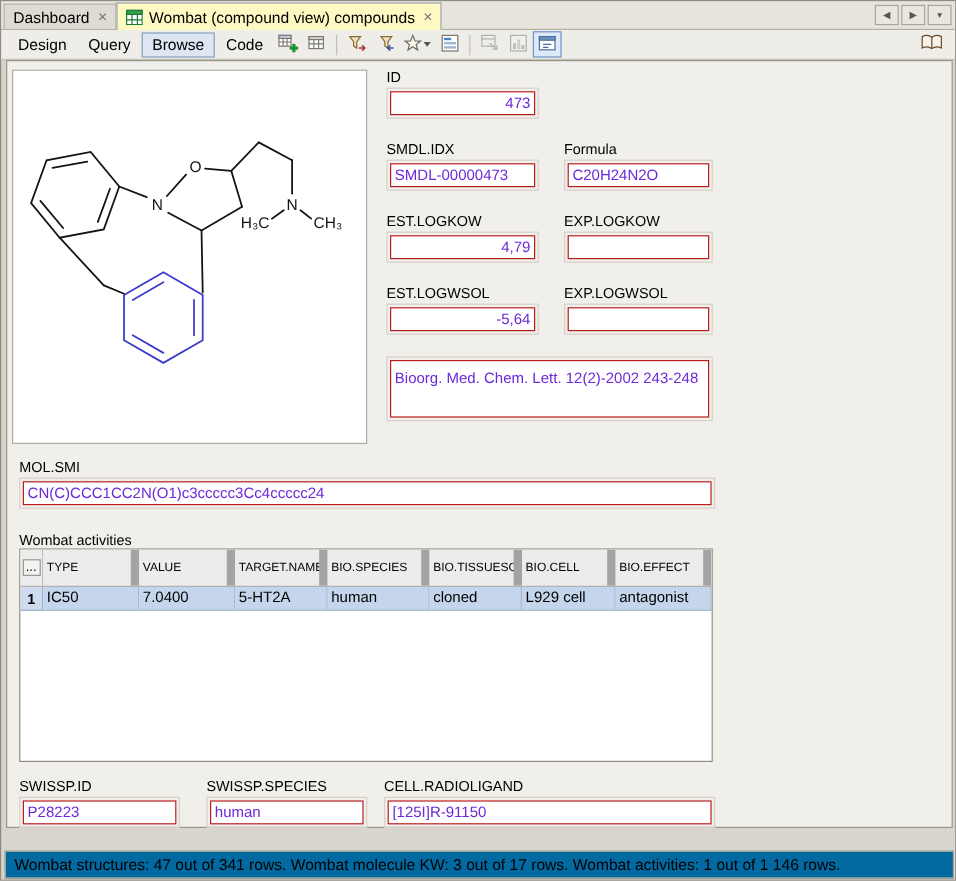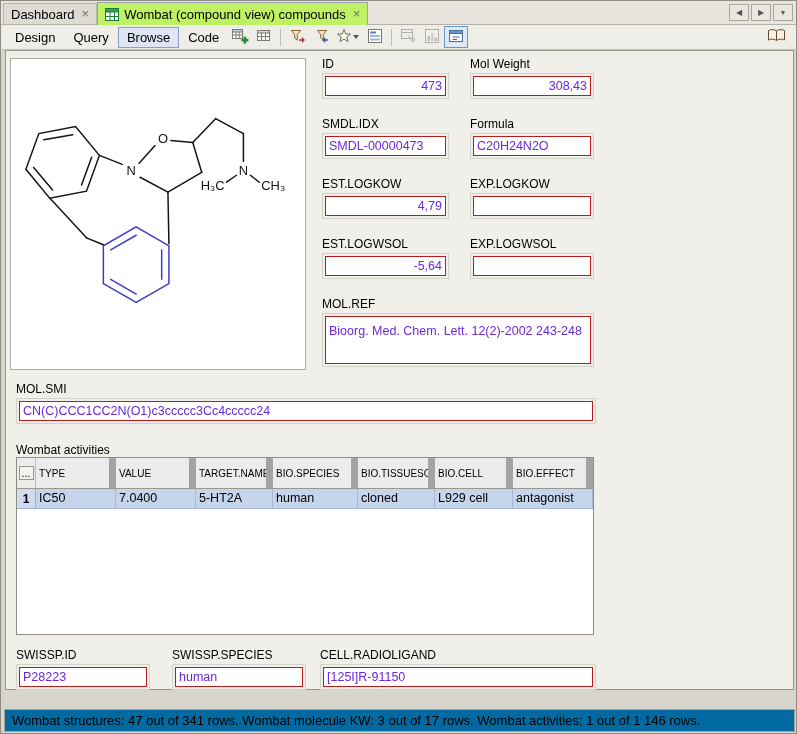--- a/index.html
+++ b/index.html
@@ -3,21 +3,21 @@
 <meta charset="utf-8">
 <style>
   *{box-sizing:border-box;margin:0;padding:0}
   html,body{background:#c9c6bd}
   body{font-family:"Liberation Sans",sans-serif;-webkit-font-smoothing:antialiased}
   .window{position:relative;width:797px;height:734px;background:#d8d5cd;border:1px solid #8e8b83;overflow:hidden}
 
   
   .tabbar{position:absolute;left:0;top:0;width:100%;height:24px;background:#e7e4dd;border-bottom:1px solid #b3b0a7;display:flex;align-items:flex-end;padding-left:2px}
   .tab{height:21px;display:flex;align-items:center;padding:0 7px;font-size:13px;background:#dedbd2;border:1px solid #b8b5ac;border-bottom:none;cursor:default;white-space:nowrap}
-  .tab.active{height:23px;background:#bef264;border:1px solid #96a3b4;border-bottom:none;margin-bottom:-1px;z-index:2;position:relative}
+  .tab.active{height:23px;background:#fef9c3;border:1px solid #96a3b4;border-bottom:none;margin-bottom:-1px;z-index:2;position:relative}
   .tab-icon{display:inline-flex;margin-right:5px}
   .tab-close{margin-left:7px;color:#6f6f6f;font-size:13px;line-height:10px}
   .tabbar-controls{position:absolute;right:3px;top:3px;display:flex;gap:2px}
   .tb-btn{width:20px;height:17px;font-size:8px;color:#555;background:#e9e6df;border:1px solid #a9a69d;display:flex;align-items:center;justify-content:center;padding:0}
 
   
   .toolbar{position:absolute;left:0;top:24px;width:100%;height:25px;background:#efede7;border-bottom:1px solid #c6c3ba;display:flex;align-items:center;padding:0 5px;gap:0}
   .txt-btn{font-size:13px;font-family:inherit;padding:2px 8px;background:transparent;border:1px solid transparent;color:#000}
   .txt-btn.pressed{background:#dde6f2;border:1px solid #8ca0bc}
   .icon-btn{width:24px;height:22px;display:inline-flex;align-items:center;justify-content:center;border:1px solid transparent;background:transparent;padding:0}
@@ -251,47 +251,40 @@
           <input type="text" class="fld-input num" value="4,79" style="">
         </div>
     </div>
     <div class="fld" style="left:316px;top:186px;width:127px">
       <div class="fld-label">EST.LOGWSOL</div>
       <div class="fld-box">
           <input type="text" class="fld-input num" value="-5,64" style="">
         </div>
     </div>
 
-    <div class="fld" style="left:464px;top:6px;width:124px">
-      <div class="fld-label">Mol Weight</div>
-      <div class="fld-box">
-          <input type="text" class="fld-input num" value="308,43" style="">
-        </div>
-    </div>
     <div class="fld" style="left:464px;top:66px;width:124px">
       <div class="fld-label">Formula</div>
       <div class="fld-box">
           <input type="text" class="fld-input" value="C20H24N2O" style="">
         </div>
     </div>
     <div class="fld" style="left:464px;top:186px;width:124px">
       <div class="fld-label">EXP.LOGWSOL</div>
       <div class="fld-box">
           <input type="text" class="fld-input num" value="" style="">
         </div>
     </div>
     <div class="fld" style="left:464px;top:126px;width:124px">
       <div class="fld-label">EXP.LOGKOW</div>
       <div class="fld-box">
           <input type="text" class="fld-input num" value="" style="">
         </div>
     </div>
 
     <div class="fld" style="left:316px;top:246px;width:272px">
-      <div class="fld-label">MOL.REF</div>
       <div class="fld-box">
           <textarea class="fld-input" style="">Bioorg. Med. Chem. Lett. 12(2)-2002 243-248</textarea>
         </div>
     </div>
 
     <div class="fld" style="left:10px;top:331px;width:580px">
       <div class="fld-label">MOL.SMI</div>
       <div class="fld-box">
           <input type="text" class="fld-input" value="CN(C)CCC1CC2N(O1)c3ccccc3Cc4ccccc24" style="">
         </div>

